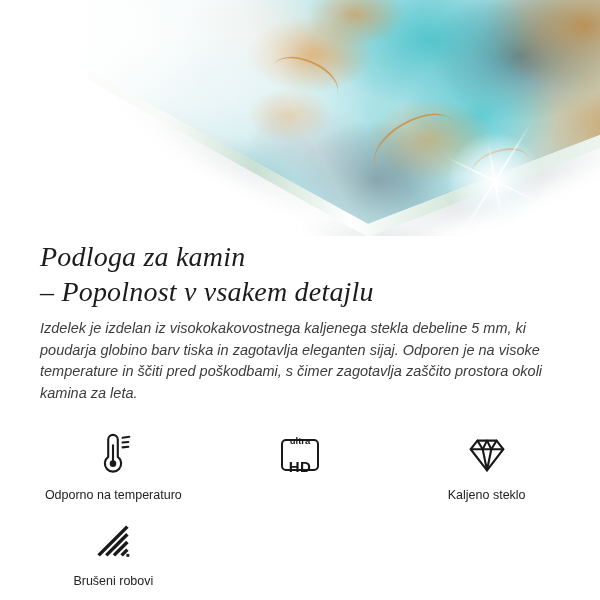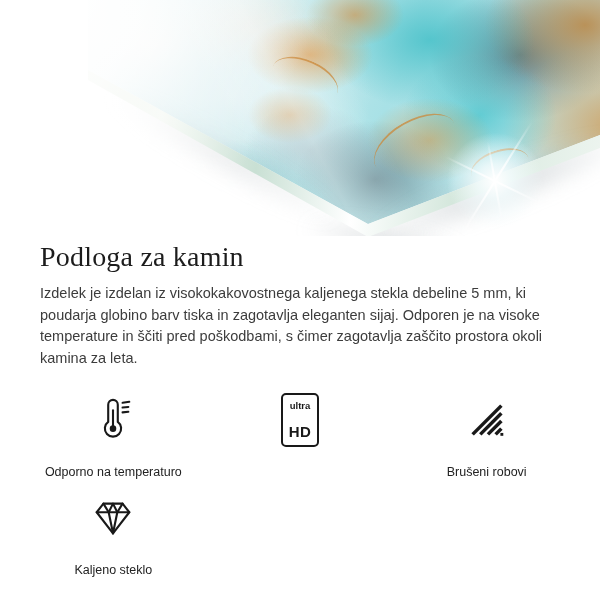--- a/index.html
+++ b/index.html
@@ -57,35 +57,35 @@
 
   .sparkle { position:absolute; left:495px; top:181px; width:0; height:0; }
   .sparkle .glow { position:absolute; left:-55px; top:-55px; width:110px; height:110px;
     background:radial-gradient(circle, rgba(255,255,255,1) 0%, rgba(242,251,252,.85) 22%, rgba(255,255,255,0) 62%); }
   .sparkle .ray { position:absolute; background:linear-gradient(90deg, transparent, #ffffff 48%, #ffffff 52%, transparent); }
   .ray-a { left:-70px; top:-1px; width:140px; height:2px; transform:rotate(-58deg); }
   .ray-b { left:-55px; top:-1px; width:110px; height:2px; transform:rotate(26deg); }
   .ray-c { left:-40px; top:-1px; width:80px;  height:1.6px; transform:rotate(80deg); }
 
   
-  .content { padding:0 30px 0 40px; }
+  .content { padding:0 30px 0 40px;font-style:italic; }
   .title { font-family:"Liberation Serif", serif; font-weight:400; color:#1c1c1c;
            font-size:28px; line-height:35px; letter-spacing:.2px; margin-top:3px; }
   .desc { margin-top:9px; max-width:537px; font-size:14.5px; line-height:21.5px;
           color:#3c3c3c; text-align:left; }
 
   
   .features { margin:26px 20px 0; display:grid; grid-template-columns:repeat(3,1fr);
               row-gap:14px; }
   .feature { display:flex; flex-direction:column; align-items:center; }
   .feature .icon-box { height:50px; display:flex; align-items:center; justify-content:center; }
-  .feature .label { margin-top:20px; font-size:12.5px; color:#222; }
+  .feature .label { margin-top:8px; font-size:12.5px; color:#222; }
   svg.fi { stroke:#191919; fill:none; stroke-width:2.2; stroke-linecap:round; stroke-linejoin:round; }
 
-  .uhd-box { width:38px; height:54px; border:2.5px solid #191919; border-radius:5px;
+  .uhd-box { width:38px; height:32px; border:2.5px solid #191919; border-radius:5px;
              display:flex; flex-direction:column; align-items:center; justify-content:center;
              color:#191919; line-height:1; }
   .uhd-top { font-size:9.5px; font-weight:bold; }
   .uhd-bottom { font-size:15px; font-weight:bold; margin-top:14px; letter-spacing:.5px; }
 </style>
 </head>
 <body>
 
 <div class="hero">
   <div class="panel-art">
@@ -102,20 +102,21 @@
     <div class="glow"></div>
     <div class="ray ray-a"></div>
     <div class="ray ray-b"></div>
     <div class="ray ray-c"></div>
   </div>
 </div>
 
 <div class="content">
   <h1 class="title">
     <span>Podloga za kamin</span><br>
+    <span>– Popolnost v vsakem detajlu</span>
   </h1>
   <p class="desc">Izdelek je izdelan iz visokokakovostnega kaljenega stekla debeline 5 mm, ki poudarja globino barv tiska in zagotavlja eleganten sijaj. Odporen je na visoke temperature in ščiti pred poškodbami, s čimer zagotavlja zaščito prostora okoli kamina za leta.</p>
 </div>
 
 <div class="features">
 
   <div class="feature">
     <div class="icon-box">
       <svg class="fi" width="46" height="46" viewBox="0 0 48 48">
         <path d="M19 26 V8 a5 5 0 0 1 10 0 V26 a8.5 8.5 0 1 1 -10 0 Z"></path>
@@ -134,38 +135,38 @@
       <div class="uhd-box">
         <span class="uhd-top">ultra</span>
         <span class="uhd-bottom">HD</span>
       </div>
     </div>
   </div>
 
 
   <div class="feature">
     <div class="icon-box">
+      <svg class="fi" width="46" height="46" viewBox="0 0 48 48">
+        <path d="M14 9 L34 9 L41 18 L24 40 L7 18 Z"></path>
+        <line x1="7" y1="18" x2="41" y2="18"></line>
+        <path d="M14 9 L19.5 18 L24 40"></path>
+        <path d="M34 9 L28.5 18 L24 40"></path>
+        <path d="M19.5 18 L24 9 L28.5 18"></path>
+      </svg>
+    </div>
+    <div class="label">Kaljeno steklo</div>
+  </div>
+
+  <div class="feature">
+    <div class="icon-box">
       <svg width="46" height="46" viewBox="0 0 48 48" stroke="#191919" stroke-width="3.6" fill="none">
         <line x1="9" y1="39" x2="39" y2="9"></line>
         <line x1="17" y1="39" x2="39" y2="17"></line>
         <line x1="25" y1="39" x2="39" y2="25"></line>
         <line x1="33" y1="39" x2="39" y2="33"></line>
         <rect x="38" y="37.5" width="3" height="3" fill="#191919" stroke="none"></rect>
       </svg>
     </div>
     <div class="label">Brušeni robovi</div>
   </div>
 
-  <div class="feature">
-    <div class="icon-box">
-      <svg class="fi" width="46" height="46" viewBox="0 0 48 48">
-        <path d="M14 9 L34 9 L41 18 L24 40 L7 18 Z"></path>
-        <line x1="7" y1="18" x2="41" y2="18"></line>
-        <path d="M14 9 L19.5 18 L24 40"></path>
-        <path d="M34 9 L28.5 18 L24 40"></path>
-        <path d="M19.5 18 L24 9 L28.5 18"></path>
-      </svg>
-    </div>
-    <div class="label">Kaljeno steklo</div>
-  </div>
-
 
 </div>
 
 </body></html>

